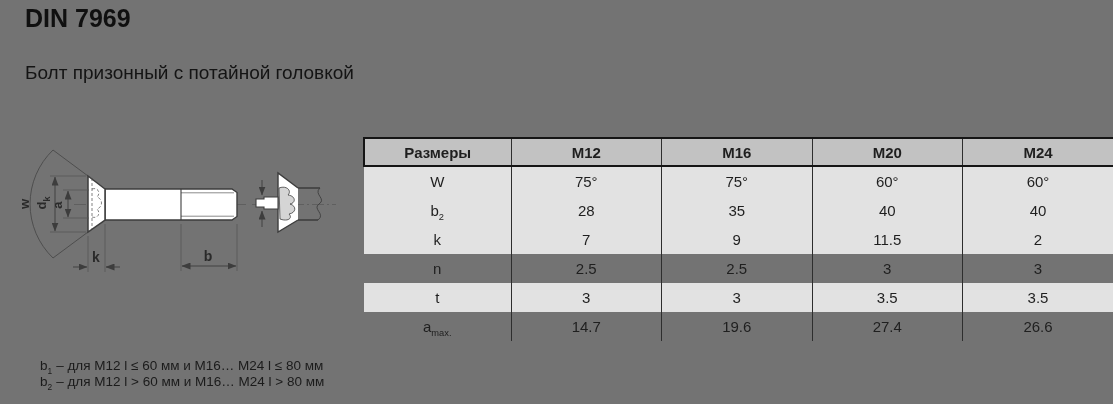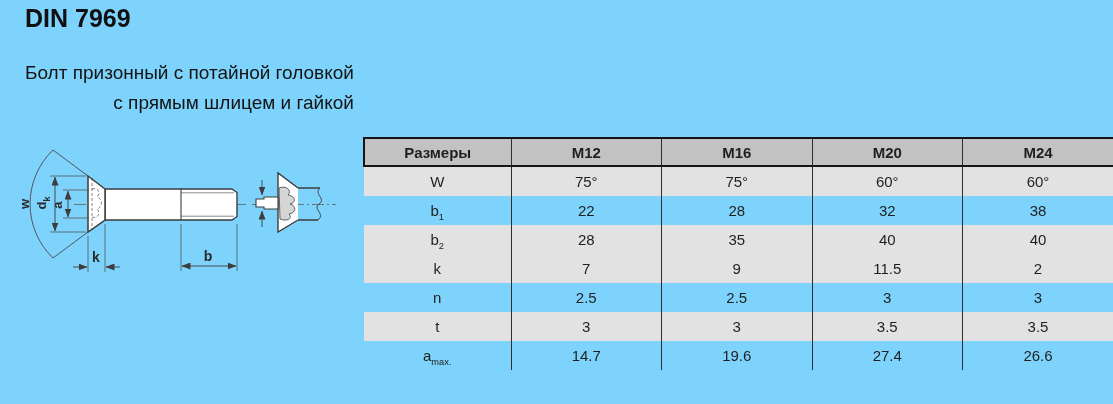--- a/index.html
+++ b/index.html
@@ -1,17 +1,17 @@
 <!DOCTYPE html>
 <html style="--head-bg: #c2c2c2; --row-bg: #e2e2e2; --border-dark: #151515; --grid-line: #2e2e2e; --text: #1c1c1c;"><head>
 <meta charset="utf-8">
 <style>
   html,body { margin:0; padding:0; background:#ffffff; }
   .page {
-    position:relative; width:1113px; height:404px; background:#7dd3fc;
+    position:relative; width:1113px; height:404px; background:#737373;
     font-family:"Liberation Sans", sans-serif; color:var(--text,#1c1c1c);
     overflow:hidden;
   }
   .title {
     position:absolute; left:25px; top:4px;
     font-size:25px; font-weight:700; color:#101010;
   }
   .subtitle {
     position:absolute; left:25px; top:58px;
     font-size:19px; line-height:30px; color:#141414;text-align:right;
@@ -49,21 +49,20 @@
 </style>
 </head>
 <body>
 
 <div class="page">
 
   <div class="title">DIN 7969</div>
 
   <div class="subtitle">
     <div>Болт призонный с потайной головкой</div>
-    <div>с прямым шлицем и гайкой</div>
   </div>
 
   <svg class="drawing" width="334" height="142" viewBox="16 140 334 142">
     <defs>
       <marker id="ah" orient="auto-start-reverse" markerUnits="userSpaceOnUse" markerWidth="9" markerHeight="7" refX="8.5" refY="3.5">
         <path d="M0,0 L9,3.5 L0,7 Z" fill="#3d3d3d"></path>
       </marker>
     </defs>
 
     <line x1="74" y1="204.5" x2="249" y2="204.5" stroke="#5a5a5a" stroke-width="0.8" stroke-dasharray="12 3 2 3"></line>
@@ -148,27 +147,20 @@
         </tr>
     </thead>
     <tbody>
         <tr class="shade">
           <th><span>W</span></th>
           <td>75°</td>
           <td>75°</td>
           <td>60°</td>
           <td>60°</td>
         </tr>
-        <tr>
-          <th><span>b</span><sub>1</sub></th>
-          <td>22</td>
-          <td>28</td>
-          <td>32</td>
-          <td>38</td>
-        </tr>
         <tr class="shade">
           <th><span>b</span><sub>2</sub></th>
           <td>28</td>
           <td>35</td>
           <td>40</td>
           <td>40</td>
         </tr>
         <tr class="shade">
           <th><span>k</span></th>
           <td>7</td>
@@ -193,14 +185,18 @@
         <tr>
           <th><span>a</span><sub>max.</sub></th>
           <td>14.7</td>
           <td>19.6</td>
           <td>27.4</td>
           <td>26.6</td>
         </tr>
       </tbody>
   </table>
 
+  <div class="footnotes">
+      <div class="fn"><span>b</span><sub>1</sub><span class="tx">– для M12 l ≤ 60 мм и M16… M24 l ≤ 80 мм</span></div>
+      <div class="fn"><span>b</span><sub>2</sub><span class="tx">– для M12 l &gt; 60 мм и M16… M24 l &gt; 80 мм</span></div>
+    </div>
 
 </div>
 
 </body></html>

